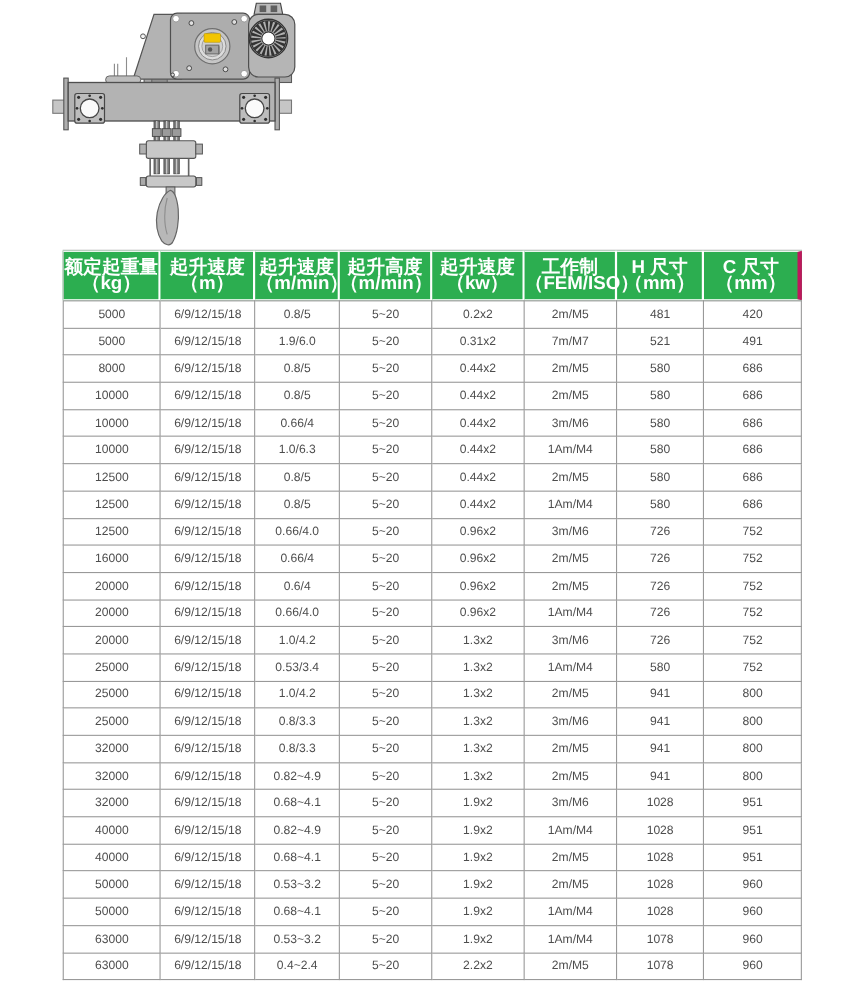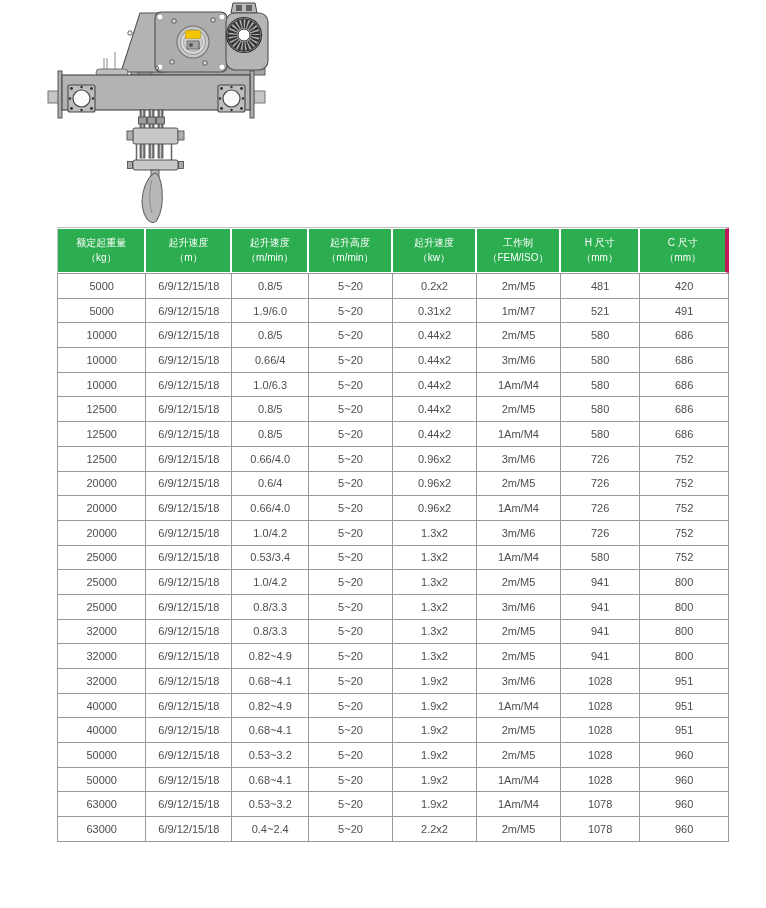--- a/index.html
+++ b/index.html
@@ -13,22 +13,22 @@
     width:766px;height:908px;background:#ffffff;position:relative;
     font-family:"Liberation Sans", sans-serif;overflow:hidden;
   }
   .diagram{position:absolute;left:46px;top:0;width:278px;height:228px;}
   .tablewrap{
     position:absolute;left:57px;top:227px;width:672px;
     border-top:1px solid #bdbdbd;
   }
   table{width:100%;border-collapse:separate;border-spacing:0;table-layout:fixed;}
   thead th{
-    background:var(--green);color:#ffffff;font-weight:normal;
-    font-size:10px;line-height:15px;padding:6px 0 7px 0;
+    background:var(--green);color:#ffffff;font-weight:bold;
+    font-size:17px;line-height:15px;padding:6px 0 7px 0;
     border-right:2px solid #ffffff;border-bottom:1px solid #ffffff;border-top:1px solid #ffffff;
   }
   thead th:first-child{border-left:1px solid #c6c6c6;}
   thead th:last-child{border-right:4px solid #be185d;}
   .h-title,.h-unit{text-align:center;}
   tbody td{
     border-right:1px solid var(--border);border-bottom:1px solid var(--border);
     font-size:11px;color:var(--celltext);text-align:center;
     height:23.7px;padding:0;vertical-align:middle;
   }
@@ -219,23 +219,33 @@
           <td>2m/M5</td>
           <td>481</td>
           <td>420</td>
         </tr>
         <tr>
           <td>5000</td>
           <td>6/9/12/15/18</td>
           <td>1.9/6.0</td>
           <td>5~20</td>
           <td>0.31x2</td>
-          <td>1m/M7</td>
+          <td>7m/M7</td>
           <td>521</td>
           <td>491</td>
+        </tr>
+        <tr>
+          <td>8000</td>
+          <td>6/9/12/15/18</td>
+          <td>0.8/5</td>
+          <td>5~20</td>
+          <td>0.44x2</td>
+          <td>2m/M5</td>
+          <td>580</td>
+          <td>686</td>
         </tr>
         <tr>
           <td>10000</td>
           <td>6/9/12/15/18</td>
           <td>0.8/5</td>
           <td>5~20</td>
           <td>0.44x2</td>
           <td>2m/M5</td>
           <td>580</td>
           <td>686</td>
@@ -284,20 +294,30 @@
           <td>12500</td>
           <td>6/9/12/15/18</td>
           <td>0.66/4.0</td>
           <td>5~20</td>
           <td>0.96x2</td>
           <td>3m/M6</td>
           <td>726</td>
           <td>752</td>
         </tr>
         <tr>
+          <td>16000</td>
+          <td>6/9/12/15/18</td>
+          <td>0.66/4</td>
+          <td>5~20</td>
+          <td>0.96x2</td>
+          <td>2m/M5</td>
+          <td>726</td>
+          <td>752</td>
+        </tr>
+        <tr>
           <td>20000</td>
           <td>6/9/12/15/18</td>
           <td>0.6/4</td>
           <td>5~20</td>
           <td>0.96x2</td>
           <td>2m/M5</td>
           <td>726</td>
           <td>752</td>
         </tr>
         <tr>

